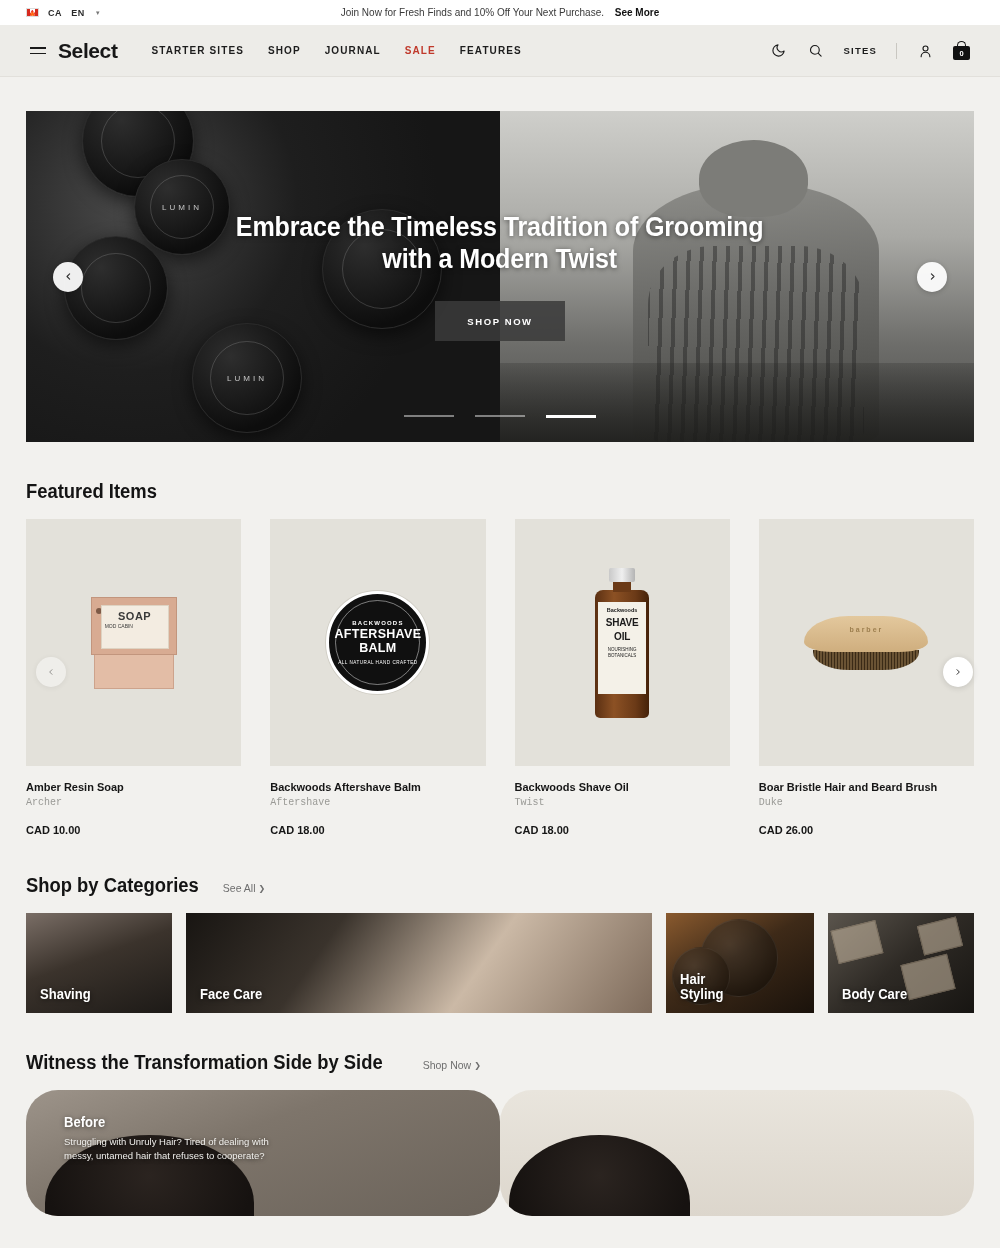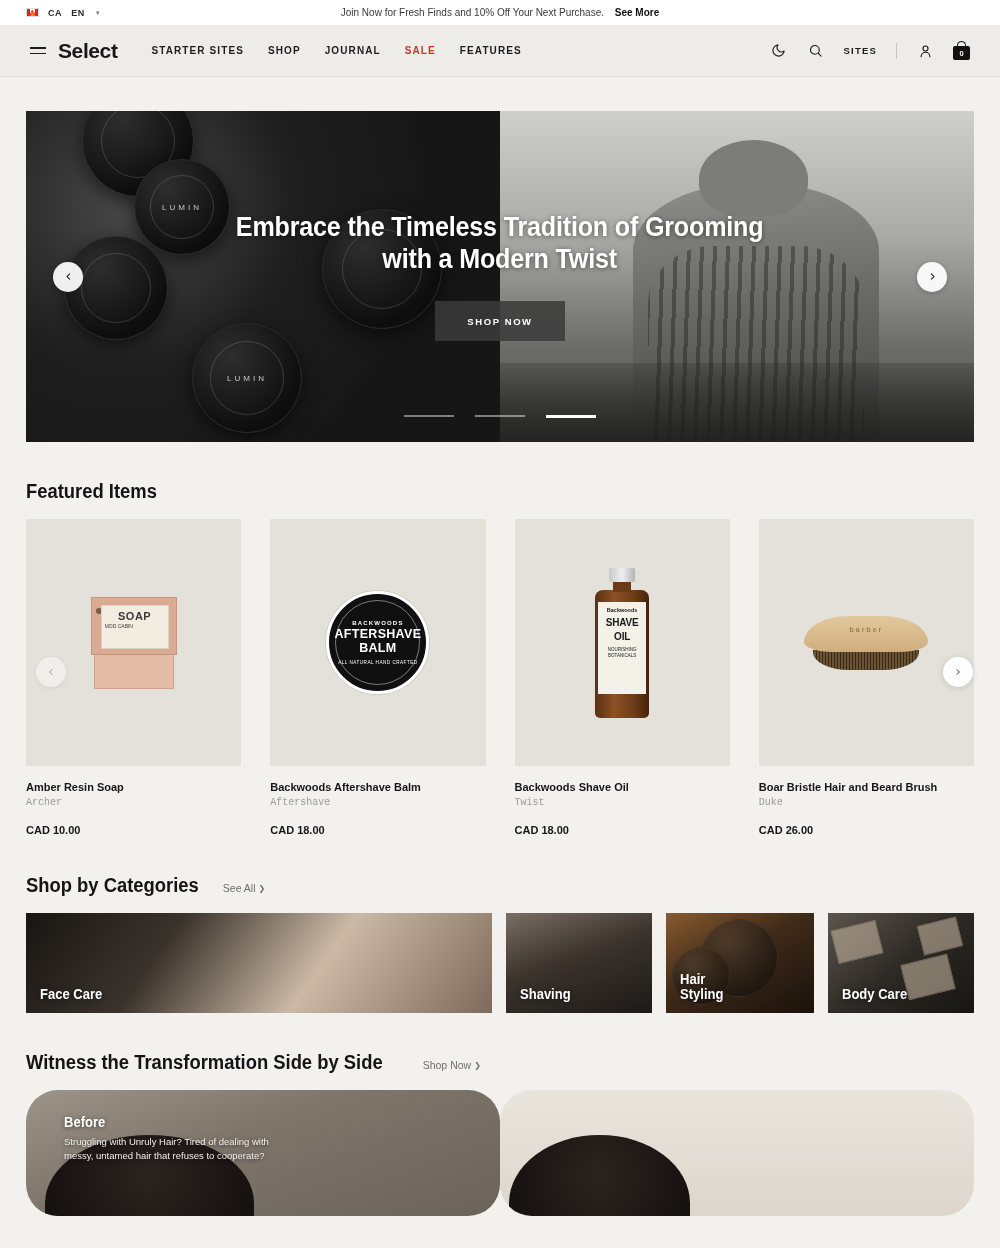--- a/index.html
+++ b/index.html
@@ -533,27 +533,27 @@
 
 <div class="sec-head">
   <div class="sec-title">Shop by Categories</div>
   <a class="sec-link" href="#">
     <span>See All</span>
     <span class="c">❯</span>
   </a>
 </div>
 
 <div class="cats">
+  <div class="cat cat-shave">
+    <div class="cat-art"></div>
+    <div class="cat-label">Shaving</div>
+  </div>
   <div class="cat cat-face">
     <div class="cat-art"></div>
     <div class="cat-label">Face Care</div>
-  </div>
-  <div class="cat cat-shave">
-    <div class="cat-art"></div>
-    <div class="cat-label">Shaving</div>
   </div>
   <div class="cat cat-hair">
     <div class="cat-art">
       <div class="disc" style="width:78px;height:78px;top:6px;left:34px;"></div>
       <div class="disc" style="width:58px;height:58px;top:34px;left:6px;"></div>
     </div>
     <div class="cat-label">
       <div>Hair</div>
       <div>Styling</div>
     </div>

